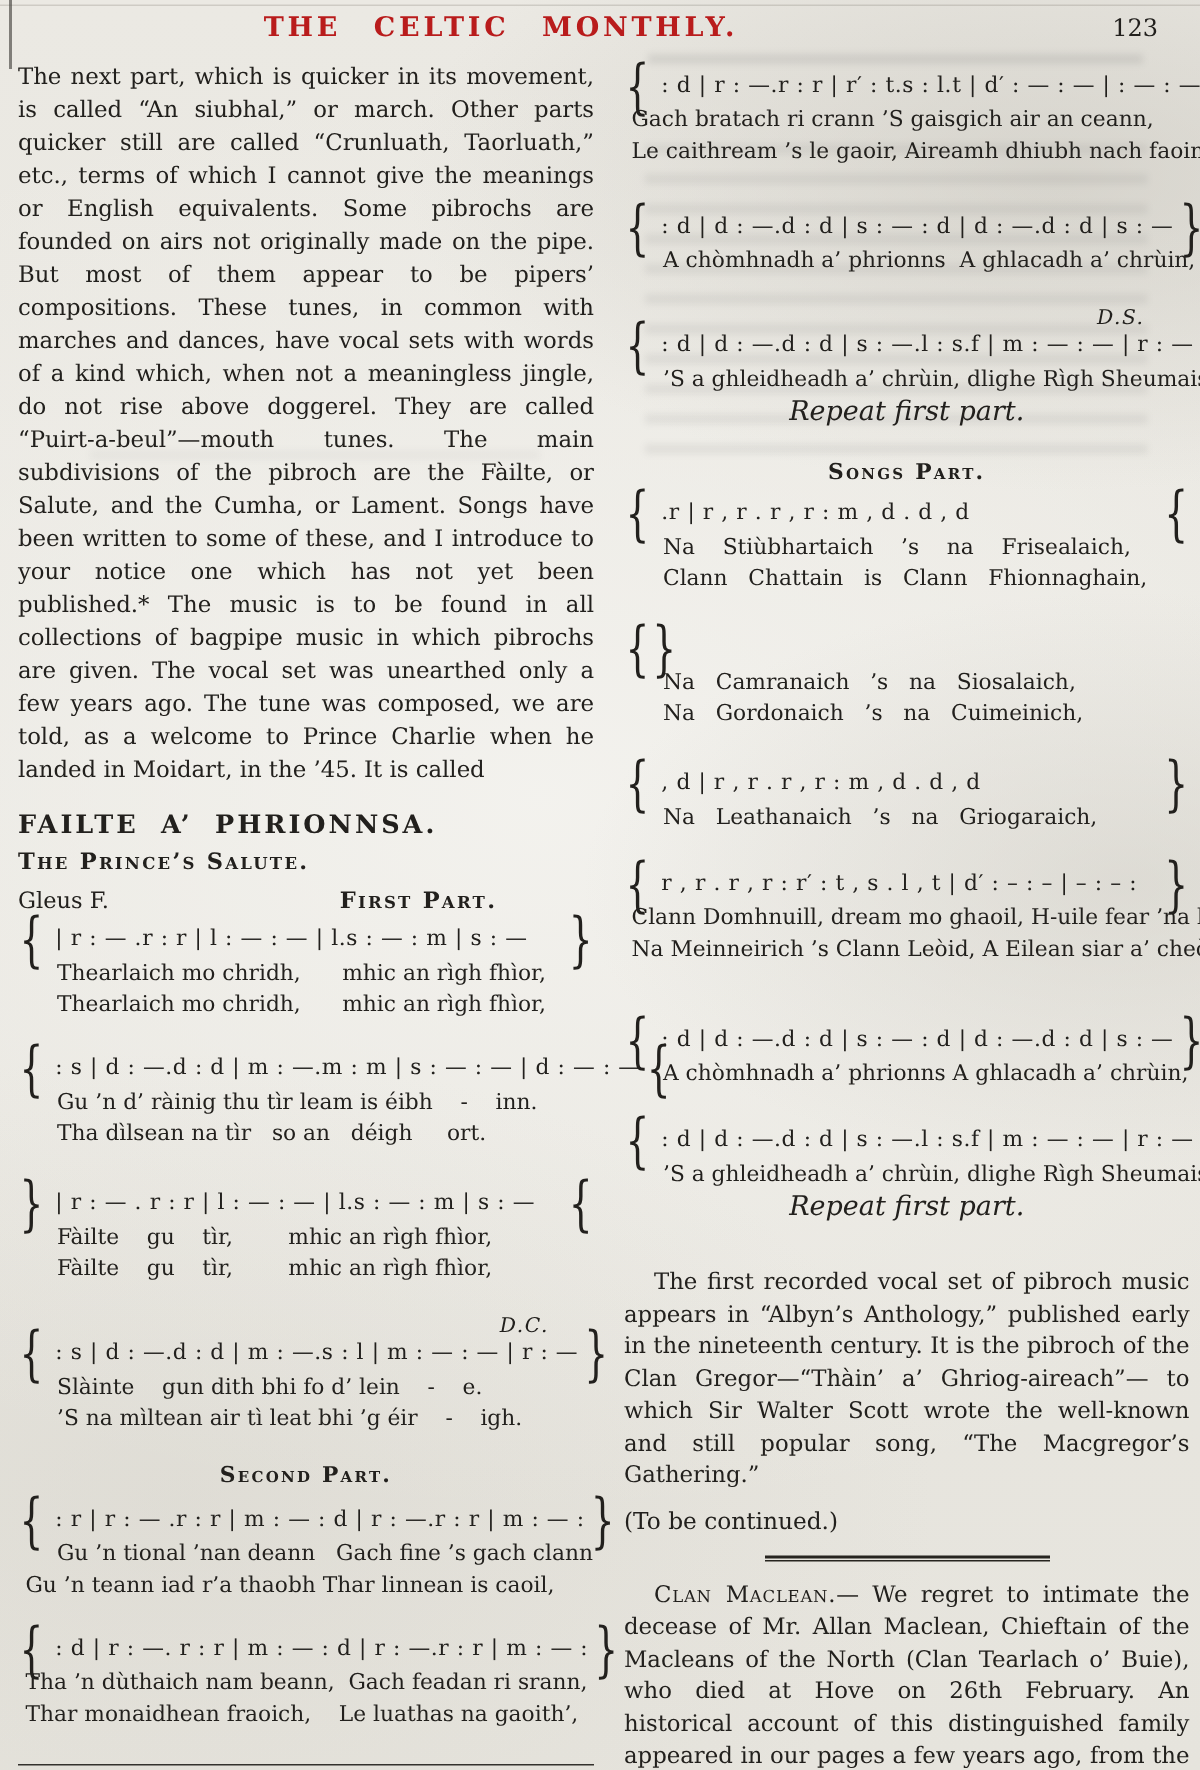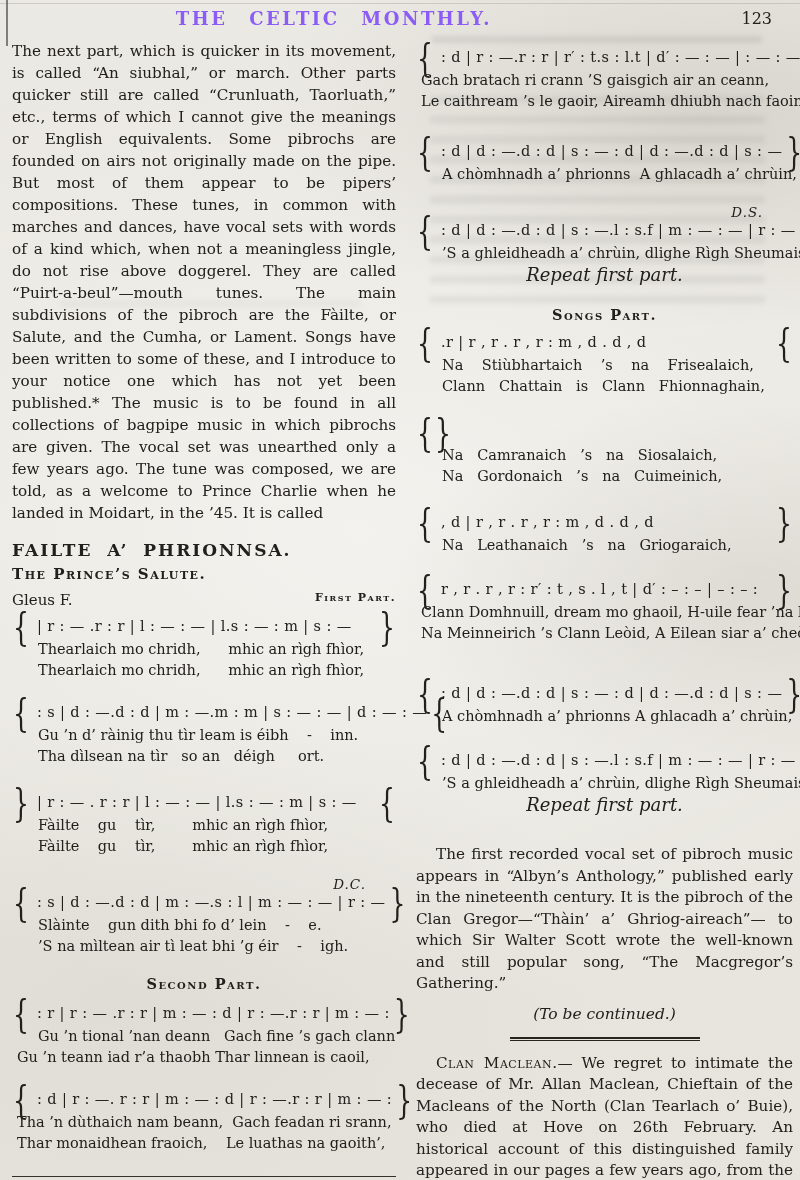--- a/index.html
+++ b/index.html
@@ -16,49 +16,49 @@
       linear-gradient(#ebe9e3, #e6e4dd);
   }
   .edge-top { position:absolute; left:0; top:3px; width:100%; height:1px; background:#8a887f; opacity:.3; }
   .edge-left-tick { position:absolute; left:6px; top:0; width:2px; height:46px; background:#474540; opacity:.65; }
   .ghost { position:absolute; opacity:.10; background:repeating-linear-gradient(180deg,#666 0 7px, transparent 7px 20px); filter:blur(2.5px); }
   .g1 { left:432px; top:36px; width:330px; height:14px; opacity:.14; }
   .g2 { left:430px; top:96px; width:335px; height:210px; }
   .g3 { left:60px; top:300px; width:300px; height:8px; opacity:.05; }
 
   .header-title { position:absolute; top:8px; left:0; width:668px; text-align:center;
-    font-size:18px; font-weight:bold; letter-spacing:2.5px; word-spacing:13px; color:#8b5cf6; }
+    font-size:18px; font-weight:bold; letter-spacing:2.5px; word-spacing:13px; color:#b91c1c; }
   .page-num { position:absolute; top:9px; right:28px; font-size:16px;margin-left:32px; }
 
   .col { position:absolute; top:40px; }
   .col-left  { left:12px;  width:384px; }
   .col-right { left:416px; width:377px; }
 
   .body-text { font-size:15.2px; line-height:22px; text-align:justify; }
   .center { text-align:left; }
   .h-title { font-size:17px; font-weight:bold; letter-spacing:2px; word-spacing:7px; margin-top:16px; }
   .h-sub { font-size:15px; font-weight:bold; font-variant:small-caps; letter-spacing:1.5px; margin-top:5px; }
   .gleus-row { display:flex; margin-top:8px; font-size:15px; }
   .gleus { width:150px; }
-  .part-inline { flex:1; text-align:right; font-variant:small-caps; font-weight:600; letter-spacing:1.5px; font-size:11px; }
+  .part-inline { flex:1; text-align:center; font-variant:small-caps; font-weight:600; letter-spacing:1.5px; font-size:15px; }
   .part-label { text-align:center; font-variant:small-caps; font-weight:600; letter-spacing:1.5px; font-size:14.5px; }
 
   .music-block { position:relative; }
   .stave { display:flex; align-items:center; height:26px; }
   .brace { font-size:25px; line-height:1; transform:scaleY(1.6); transform-origin:center; font-weight:400; padding:0 1px; }
   .note { flex:1; font-size:14.5px; letter-spacing:.4px; white-space:nowrap; padding:0 3px 0 7px; font-weight:500; }
   .dc { position:absolute; top:-13px; right:30px; font-style:italic; font-size:13.5px; letter-spacing:1px; }
   .lyr { font-size:14.5px; line-height:21px; padding-left:26px; white-space:nowrap; }
   .flush { padding-left:5px; }
   .repeat { text-align:center; font-style:italic; font-size:18px; line-height:22px; }
 
   .fn-rule { border-top:1.5px solid #33312d; margin-top:22px; }
 
   .right-para { font-size:15.2px; line-height:21.5px; text-align:justify; text-indent:20px; }
-  .continued { text-align:center; font-style:italic; font-size:15.5px; margin-top:10px; }
+  .continued { font-size:15.5px; margin-top:10px; }
   .mid-rule { width:190px; margin:14px auto 0; height:4px; border-top:2px solid #26241f; border-bottom:1px solid #26241f; }
   .sc-lead { font-variant:small-caps; letter-spacing:.5px; }
 
   .mt4{margin-top:4px}.mt6{margin-top:6px}.mt8{margin-top:8px}.mt12{margin-top:12px}.mt16{margin-top:28px}.mt18{margin-top:18px}.mt20{margin-top:20px}
   .mt22{margin-top:22px}.mt26{margin-top:26px}.mt32{margin-top:32px}.mt36{margin-top:36px}
 </style>
 </head>
 <body>
 
 <div class="edge-top"></div>

